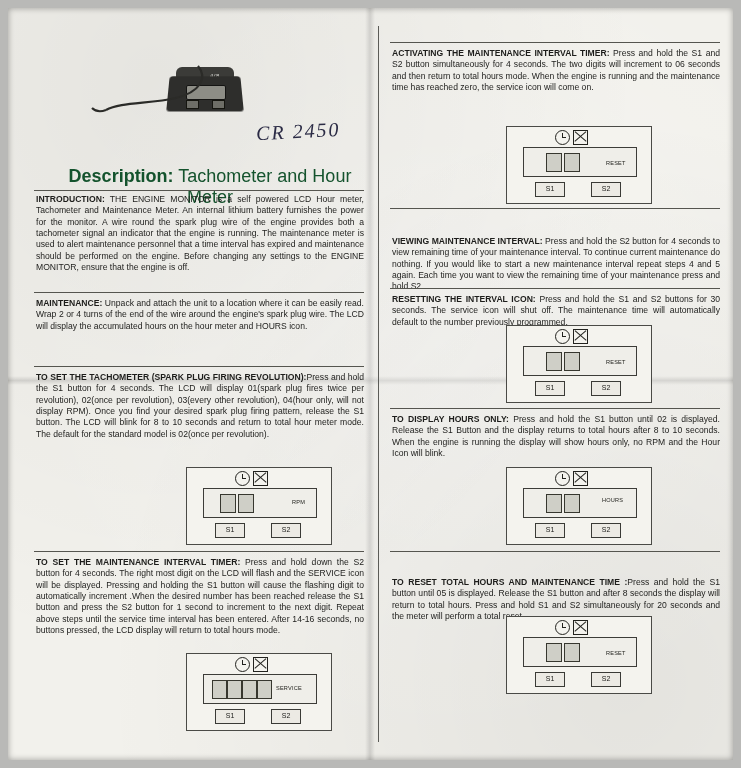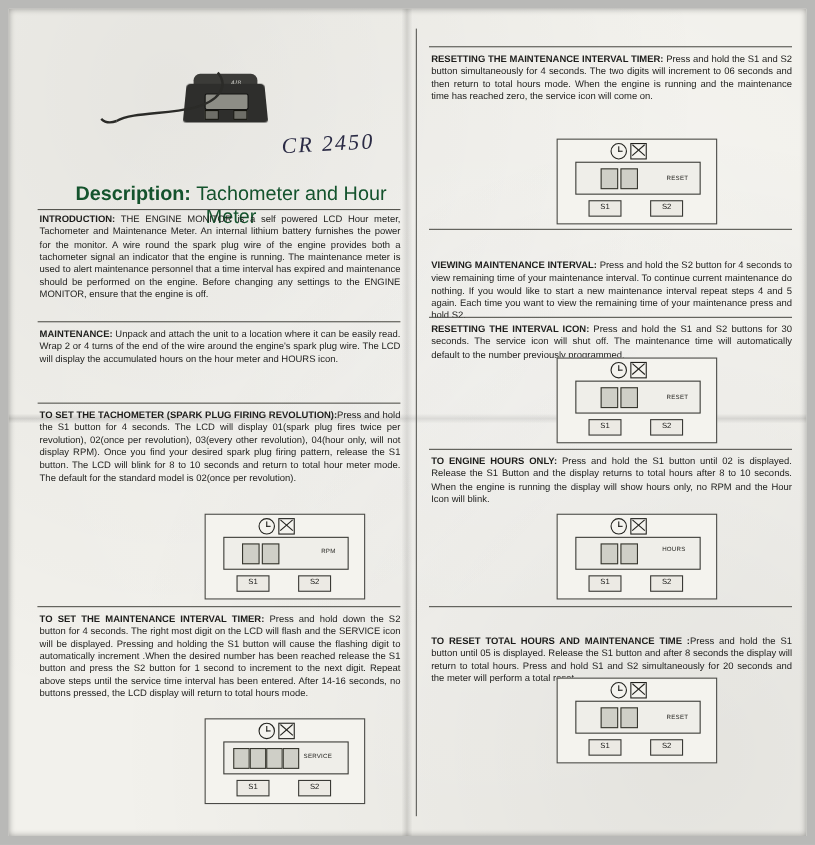--- a/index.html
+++ b/index.html
@@ -327,21 +327,21 @@
       <div class="btn" style="left:84px; top:55px;">S2</div>
     </div>
 
   </div>
 
   <div class="col col-right">
 
     <div class="rule" style="left:4px; top:34px; width:330px;"></div>
 
     <div class="block" style="left:6px; top:40px; width:328px;">
-      <span class="lead">RESETTING THE MAINTENANCE INTERVAL TIMER:</span><span> Press and hold the S1 and S2 button simultaneously for 4 seconds. The two digits will increment to 06 seconds and then return to total hours mode. When the engine is running and the maintenance time has reached zero, the service icon will come on.</span>
+      <span class="lead">ACTIVATING THE MAINTENANCE INTERVAL TIMER:</span><span> Press and hold the S1 and S2 button simultaneously for 4 seconds. The two digits will increment to 06 seconds and then return to total hours mode. When the engine is running and the maintenance time has reached zero, the service icon will come on.</span>
     </div>
 
     <div class="diagram" style="left:120px; top:118px; width:144px; height:76px;">
       <div class="icon-pair" style="left:48px; top:3px;">
         <span class="ico-clock"></span>
         <span class="ico-plug"></span>
       </div>
       <div class="lcd-outer" style="left:16px; top:20px; width:112px; height:28px;">
         <div class="seg" style="left:22px; top:5px; width:14px; height:17px;"></div>
         <div class="seg" style="left:40px; top:5px; width:14px; height:17px;"></div>
@@ -373,21 +373,21 @@
         <div class="seg" style="left:40px; top:5px; width:14px; height:17px;"></div>
         <div class="dgm-tag" style="left:82px; top:12px;">RESET</div>
       </div>
       <div class="btn" style="left:28px; top:55px;">S1</div>
       <div class="btn" style="left:84px; top:55px;">S2</div>
     </div>
 
     <div class="rule" style="left:4px; top:400px; width:330px;"></div>
 
     <div class="block" style="left:6px; top:406px; width:328px;">
-      <span class="lead">TO ENGINE HOURS ONLY:</span><span> Press and hold the S1 button until 02 is displayed. Release the S1 Button and the display returns to total hours after 8 to 10 seconds. When the engine is running the display will show hours only, no RPM and the Hour Icon will blink.</span>
+      <span class="lead">TO DISPLAY HOURS ONLY:</span><span> Press and hold the S1 button until 02 is displayed. Release the S1 Button and the display returns to total hours after 8 to 10 seconds. When the engine is running the display will show hours only, no RPM and the Hour Icon will blink.</span>
     </div>
 
     <div class="diagram" style="left:120px; top:459px; width:144px; height:76px;">
       <div class="icon-pair" style="left:48px; top:3px;">
         <span class="ico-clock"></span>
         <span class="ico-plug"></span>
       </div>
       <div class="lcd-outer" style="left:16px; top:20px; width:112px; height:28px;">
         <div class="seg" style="left:22px; top:5px; width:14px; height:17px;"></div>
         <div class="seg" style="left:40px; top:5px; width:14px; height:17px;"></div>

